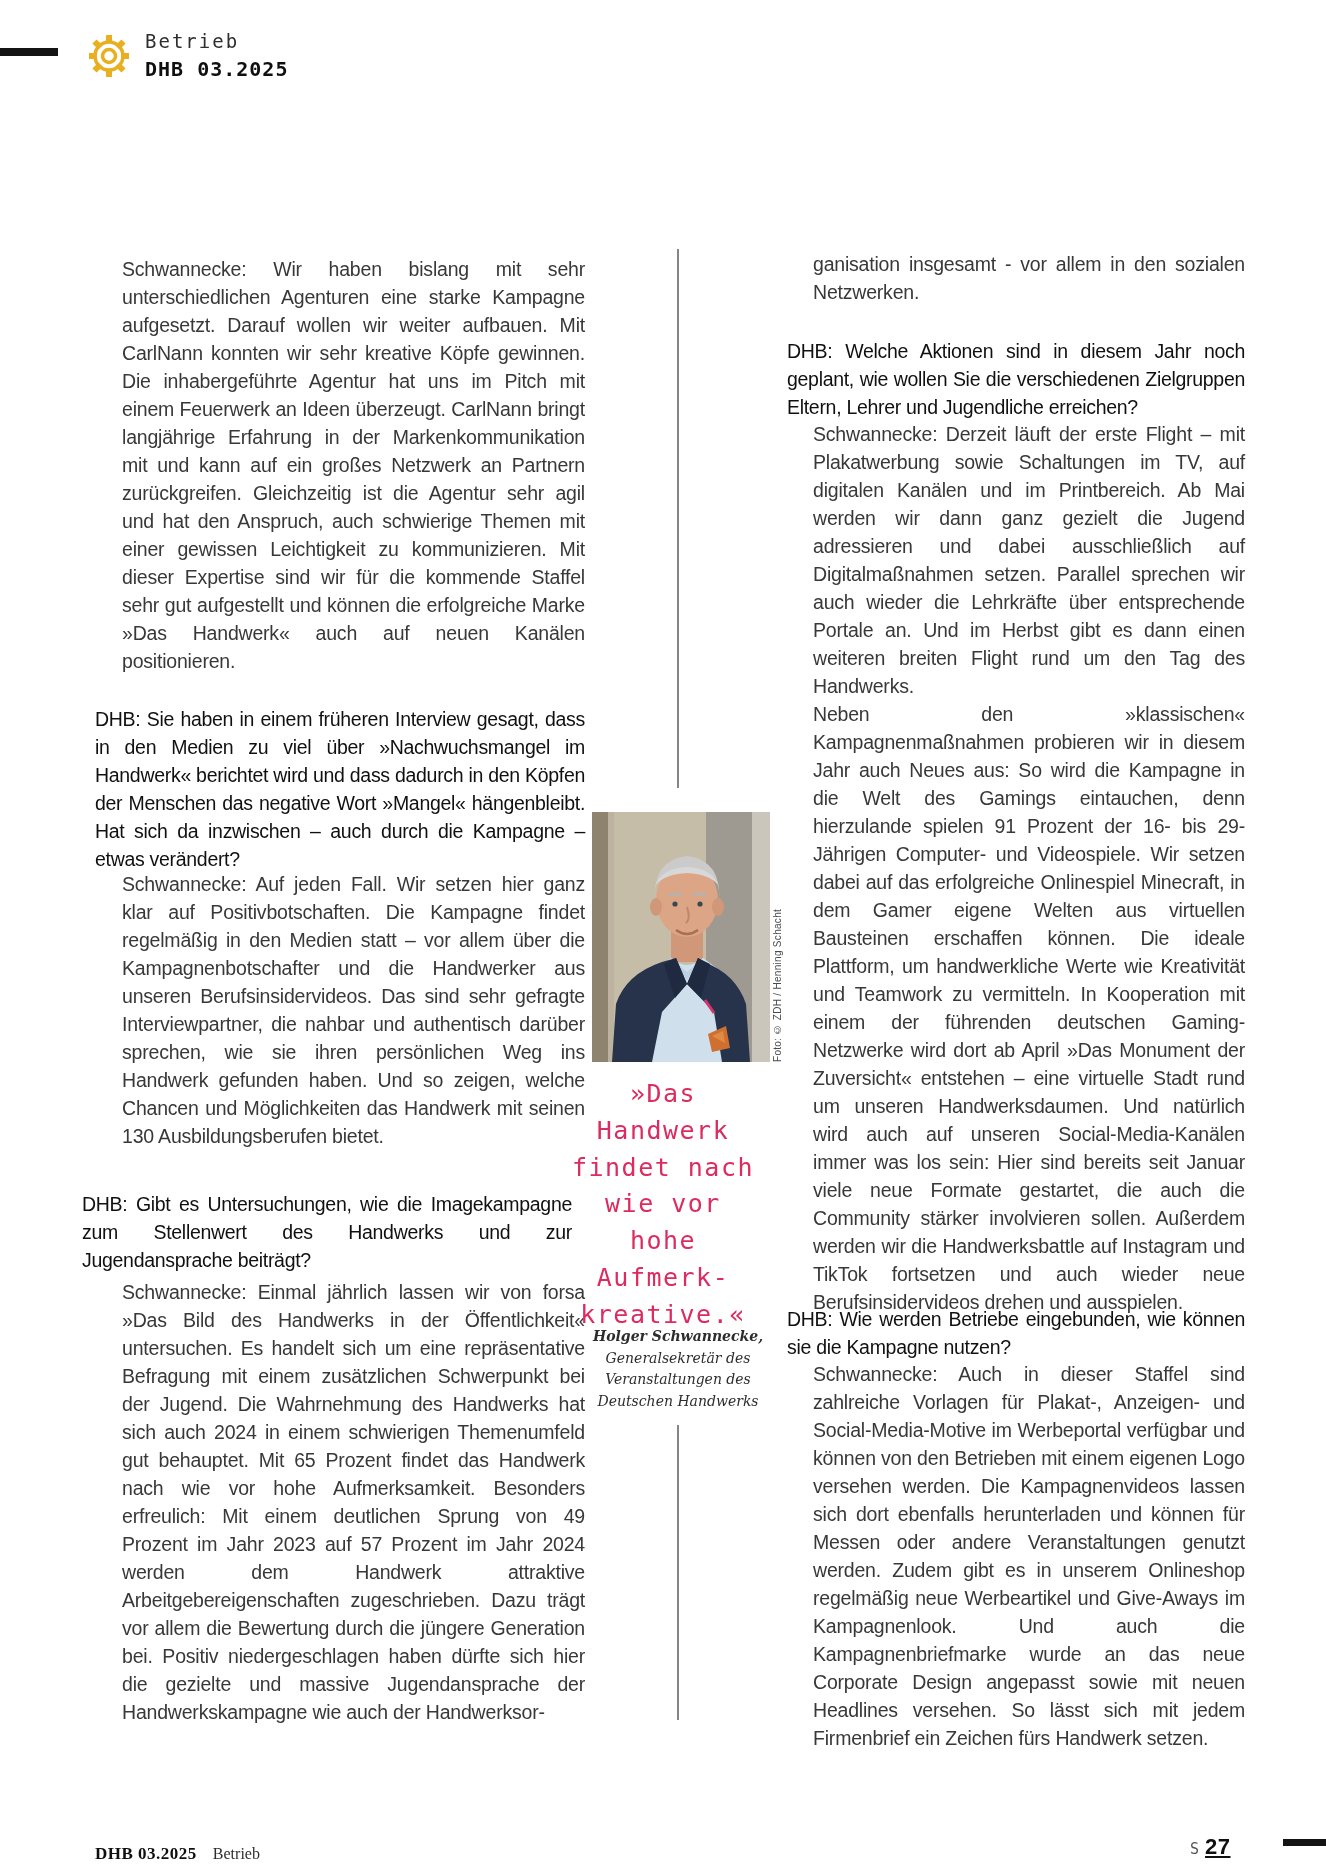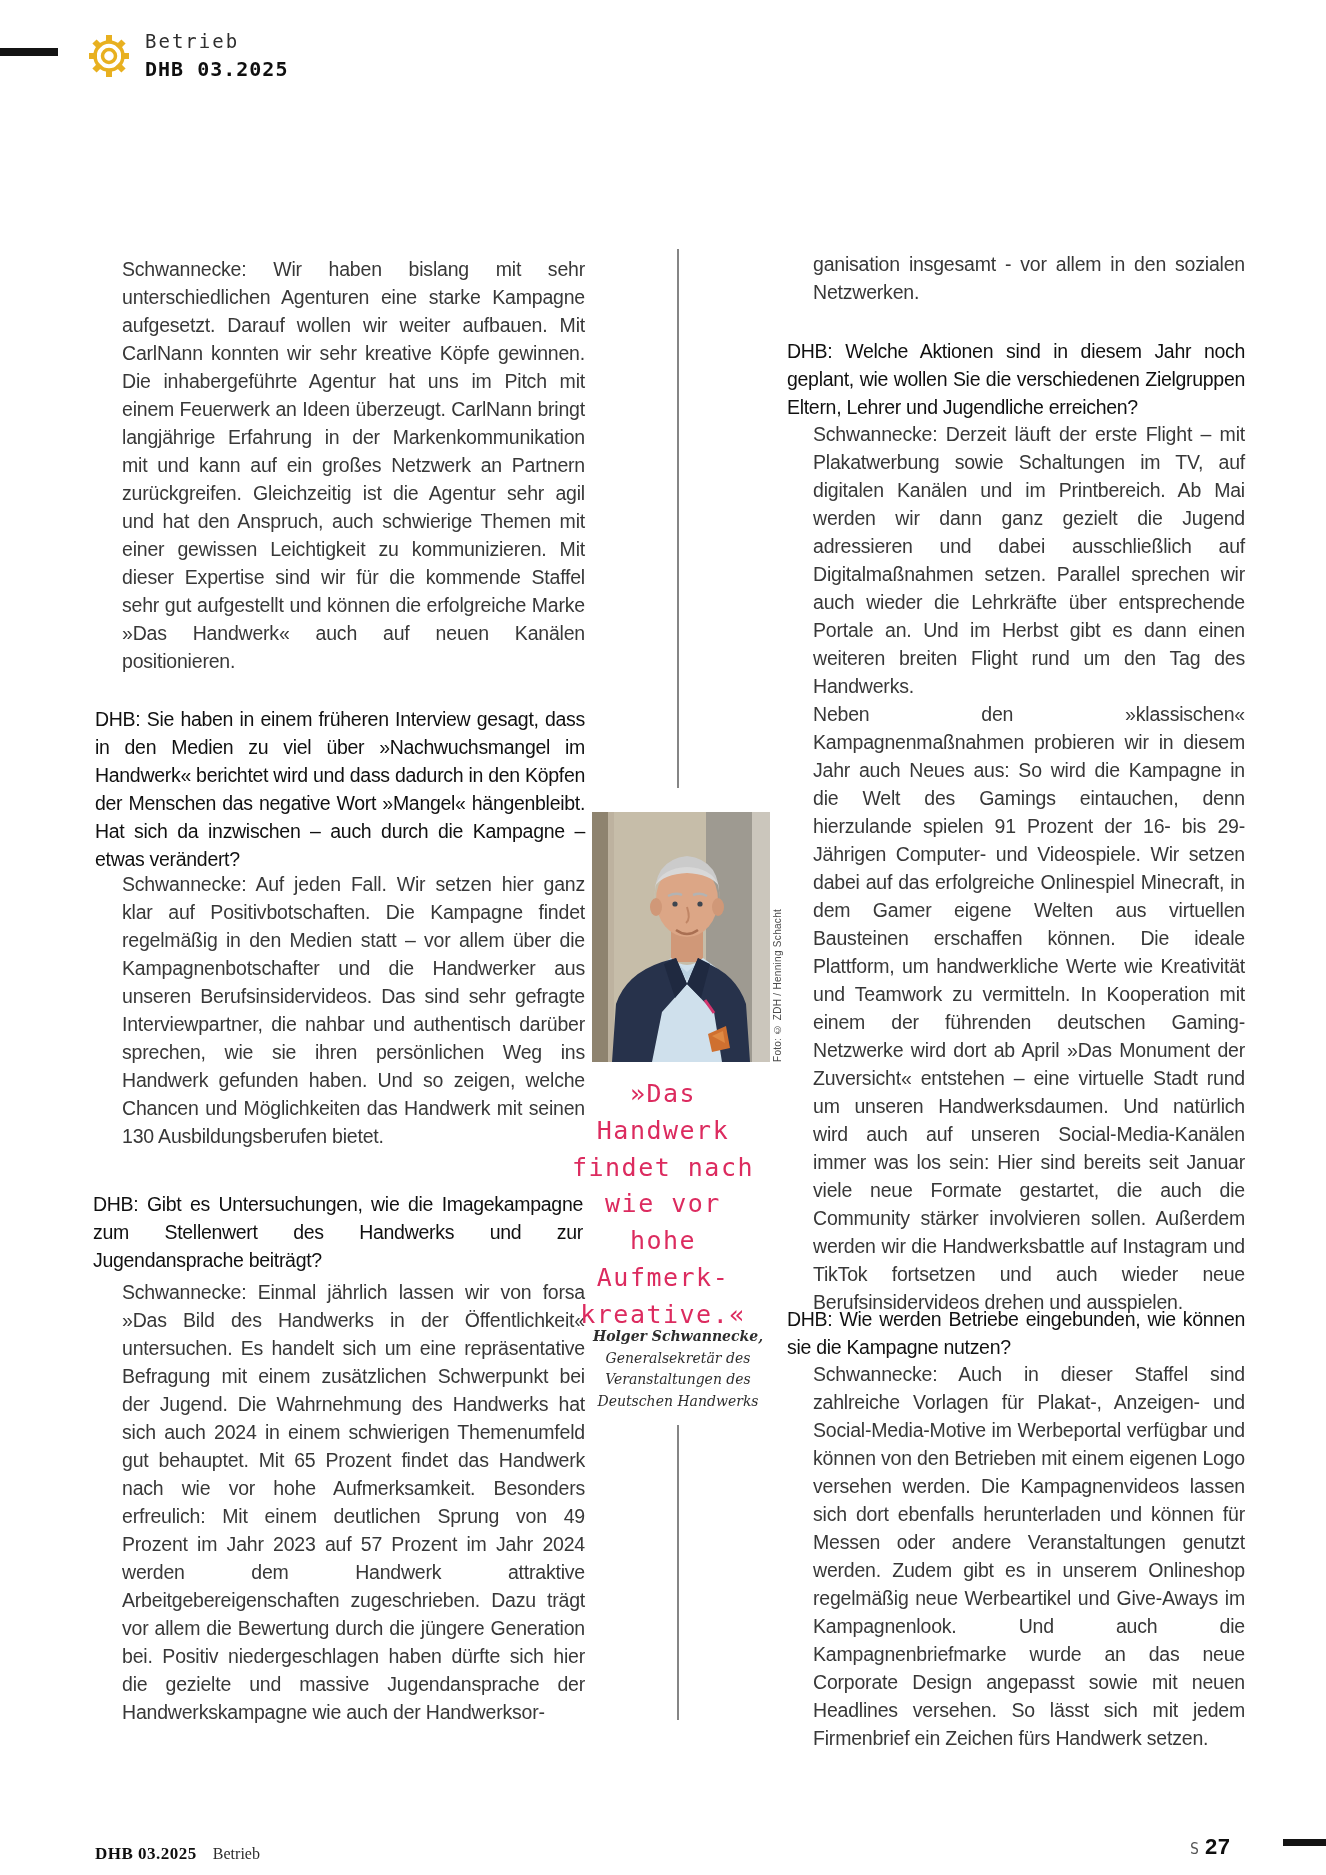--- a/index.html
+++ b/index.html
@@ -32,21 +32,21 @@
     letter-spacing:1.5px;color:#dc2b5f;}
   .attr{position:absolute;left:558px;top:1326px;width:240px;text-align:center;
     font-family:"DejaVu Serif",serif;font-style:italic;font-size:14px;line-height:21.5px;color:#2d2d2d;}
   .attr .name{font-weight:bold;font-size:14px;}
   
   .footer-left{position:absolute;left:95px;top:1844px;font-family:Liberation Serif, serif;
     font-size:16px;color:#2e2e2e;}
   .footer-left .f-issue{font-weight:bold;font-size:17px;color:#0f0f0f;margin-right:16px;letter-spacing:0.5px;}
   .footer-right{position:absolute;left:1190px;top:1834px;}
   .footer-right .s{font-family:"DejaVu Sans Mono",monospace;font-size:15px;color:#555;margin-right:6px;}
-  .footer-right .num{font-weight:bold;font-size:22px;color:#0f0f0f;letter-spacing:0.5px;}
+  .footer-right .num{font-weight:bold;font-size:22px;color:#0f0f0f;letter-spacing:0.5px;text-decoration:underline;}
   .bottom-rule{position:absolute;left:1283px;top:1839px;width:43px;height:7px;background:#141414;}
 </style>
 </head>
 <body>
 
 <div class="top-rule"></div>
 <svg class="gear" width="50" height="52" viewBox="0 0 50 52">
   <g stroke="#e8b020" fill="none">
     <g stroke-width="6">
       <line x1="25" y1="5" x2="25" y2="13"></line>
@@ -61,21 +61,21 @@
     <circle cx="25" cy="26" r="14" stroke-width="3.5"></circle>
     <circle cx="25" cy="26" r="6.5" stroke-width="3.5"></circle>
   </g>
 </svg>
 <div class="kicker">Betrieb</div>
 <div class="issue-top">DHB 03.2025</div>
 
 <div class="blk answer" style="left:122px;top:255px;width:463px">Schwannecke: Wir haben bislang mit sehr unterschiedlichen Agenturen eine starke Kampagne aufgesetzt. Darauf wollen wir weiter aufbauen. Mit CarlNann konnten wir sehr kreative Köpfe gewinnen. Die inhabergeführte Agentur hat uns im Pitch mit einem Feuerwerk an Ideen überzeugt. CarlNann bringt langjährige Erfahrung in der Markenkommunikation mit und kann auf ein großes Netzwerk an Partnern zurückgreifen. Gleichzeitig ist die Agentur sehr agil und hat den Anspruch, auch schwierige Themen mit einer gewissen Leichtigkeit zu kommunizieren. Mit dieser Expertise sind wir für die kommende Staffel sehr gut aufgestellt und können die erfolgreiche Marke »Das Handwerk« auch auf neuen Kanälen positionieren.</div>
 <div class="blk question" style="left:95px;top:705px;width:490px">DHB: Sie haben in einem früheren Interview gesagt, dass in den Medien zu viel über »Nachwuchsmangel im Handwerk« berichtet wird und dass dadurch in den Köpfen der Menschen das negative Wort »Mangel« hängenbleibt. Hat sich da inzwischen – auch durch die Kampagne – etwas verändert?</div>
 <div class="blk answer" style="left:122px;top:870px;width:463px">Schwannecke: Auf jeden Fall. Wir setzen hier ganz klar auf Positivbotschaften. Die Kampagne findet regelmäßig in den Medien statt – vor allem über die Kampagnenbotschafter und die Handwerker aus unseren Berufsinsidervideos. Das sind sehr gefragte Interviewpartner, die nahbar und authentisch darüber sprechen, wie sie ihren persönlichen Weg ins Handwerk gefunden haben. Und so zeigen, welche Chancen und Möglichkeiten das Handwerk mit seinen 130 Ausbildungsberufen bietet.</div>
-<div class="blk question" style="left:93px;top:1190px;width:490px">DHB: Gibt es Untersuchungen, wie die Imagekampagne zum Stellenwert des Handwerks und zur Jugendansprache beiträgt?</div>
+<div class="blk question" style="left:82px;top:1190px;width:490px">DHB: Gibt es Untersuchungen, wie die Imagekampagne zum Stellenwert des Handwerks und zur Jugendansprache beiträgt?</div>
 <div class="blk answer" style="left:122px;top:1278px;width:463px">Schwannecke: Einmal jährlich lassen wir von forsa »Das Bild des Handwerks in der Öffentlichkeit« untersuchen. Es handelt sich um eine repräsentative Befragung mit einem zusätzlichen Schwerpunkt bei der Jugend. Die Wahrnehmung des Handwerks hat sich auch 2024 in einem schwierigen Themenumfeld gut behauptet. Mit 65 Prozent findet das Handwerk nach wie vor hohe Aufmerksamkeit. Besonders erfreulich: Mit einem deutlichen Sprung von 49 Prozent im Jahr 2023 auf 57 Prozent im Jahr 2024 werden dem Handwerk attraktive Arbeitgebereigenschaften zugeschrieben. Dazu trägt vor allem die Bewertung durch die jüngere Generation bei. Positiv niedergeschlagen haben dürfte sich hier die gezielte und massive Jugendansprache der Handwerkskampagne wie auch der Handwerksor-</div>
 
 <div class="vrule" style="left:677px;top:249px;height:539px"></div>
 <div class="vrule" style="left:677px;top:1425px;height:295px"></div>
 
 <div class="photo">
   <svg width="178" height="250" viewBox="0 0 178 250">
     <rect x="0" y="0" width="178" height="250" fill="#b9ae99"></rect>
     <rect x="0" y="0" width="16" height="250" fill="#877c67"></rect>
     <rect x="22" y="0" width="92" height="250" fill="#c3b9a4"></rect>

